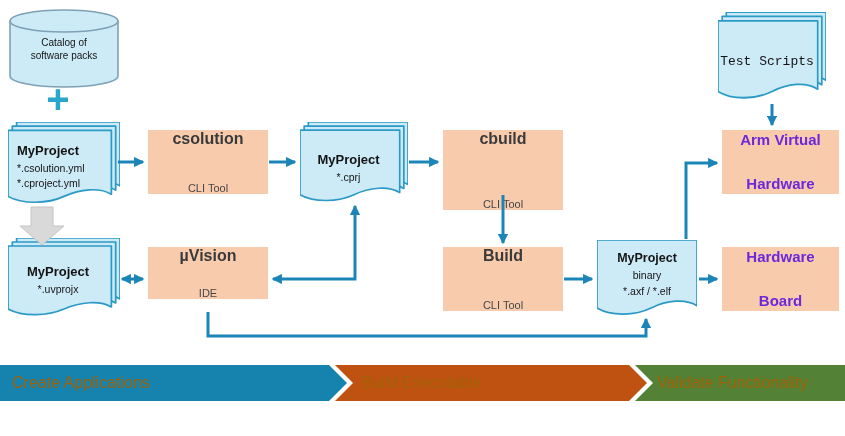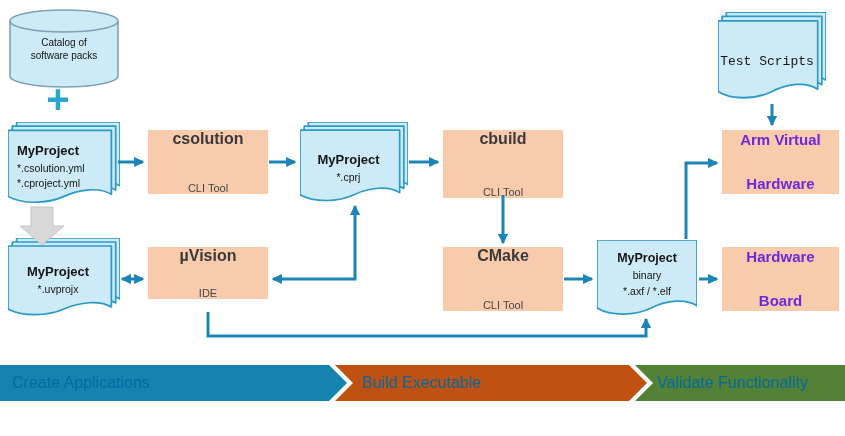--- a/index.html
+++ b/index.html
@@ -17,21 +17,21 @@
   .page{fill:#CDEAF7;stroke:#2B9AC6;stroke-width:1.6;stroke-linejoin:round;}
   .doc-text{position:absolute;z-index:2;}
   .doc-title{font-size:13px;font-weight:700;color:#141414;line-height:1.2;}
   .doc-plain{font-size:13px;color:#141414;line-height:1.2;}
   .doc-sub{font-size:10.5px;color:#141414;margin-top:3px;line-height:1.2;}
 
   .cyl-text{position:absolute;width:100%;text-align:center;font-size:10px;color:#141414;line-height:1.3;z-index:2;}
   .plus{position:absolute;font-size:40px;font-weight:700;color:#2AA5CC;line-height:38px;width:40px;text-align:center;}
 
   .overlay{position:absolute;left:0;top:0;width:845px;height:436px;pointer-events:none;z-index:3;}
-  .phase-label{position:absolute;top:365px;height:36px;line-height:36px;color:#0369a1;font-size:16px;z-index:4;}
+  .phase-label{position:absolute;top:365px;height:36px;line-height:36px;color:#a16207;font-size:16px;z-index:4;}
 </style>
 </head>
 <body>
 
 <div class="canvas">
 
   <div class="node" style="left:8px;top:8px;width:112px;height:82px;">
     <svg class="shape-svg" viewBox="0 0 112 82" preserveAspectRatio="none">
       <path d="M2,13 L2,68 A54,11 0 0 0 110,68 L110,13" fill="#CDEAF7" stroke="#7FA1B5" stroke-width="1.6"></path>
       <ellipse cx="56" cy="13" rx="54" ry="11" fill="#CDEAF7" stroke="#7FA1B5" stroke-width="1.6"></ellipse>
@@ -67,27 +67,27 @@
       <path class="page" d="M0,0 H96 V61 C85,54 67,56 52,63 C37,70 14,71 0,63 Z" transform="translate(8,0)"></path>
       <path class="page" d="M0,0 H96 V61 C85,54 67,56 52,63 C37,70 14,71 0,63 Z" transform="translate(4,4)"></path>
       <path class="page" d="M0,0 H96 V61 C85,54 67,56 52,63 C37,70 14,71 0,63 Z" transform="translate(0,8)"></path>
     </svg>
     <div class="doc-text" style="left:0;width:97px;top:30px;text-align:center;">
       <div class="doc-title">MyProject</div>
       <div class="doc-sub">*.cprj</div>
     </div>
   </div>
 
-  <div class="node tool-box" style="left:443px;top:130px;width:120px;height:68px;">
+  <div class="node tool-box" style="left:443px;top:130px;width:120px;height:80px;">
     <div class="tool-title">cbuild</div>
     <div class="tool-sub">CLI Tool</div>
   </div>
 
   <div class="node tool-box" style="left:443px;top:247px;width:120px;height:64px;">
-    <div class="tool-title">CMake</div>
+    <div class="tool-title">Build</div>
     <div class="tool-sub">CLI Tool</div>
   </div>
 
   <div class="node" style="left:597px;top:240px;width:100px;height:82px;">
     <svg class="shape-svg" viewBox="0 0 96 76" preserveAspectRatio="none">
       <path class="page" d="M0,0 H96 V61 C85,54 67,56 52,63 C37,70 14,71 0,63 Z"></path>
     </svg>
     <div class="doc-text" style="left:0;width:100%;top:11px;text-align:center;">
       <div class="doc-title" style="font-size:12.5px;">MyProject</div>
       <div class="doc-sub">binary</div>

